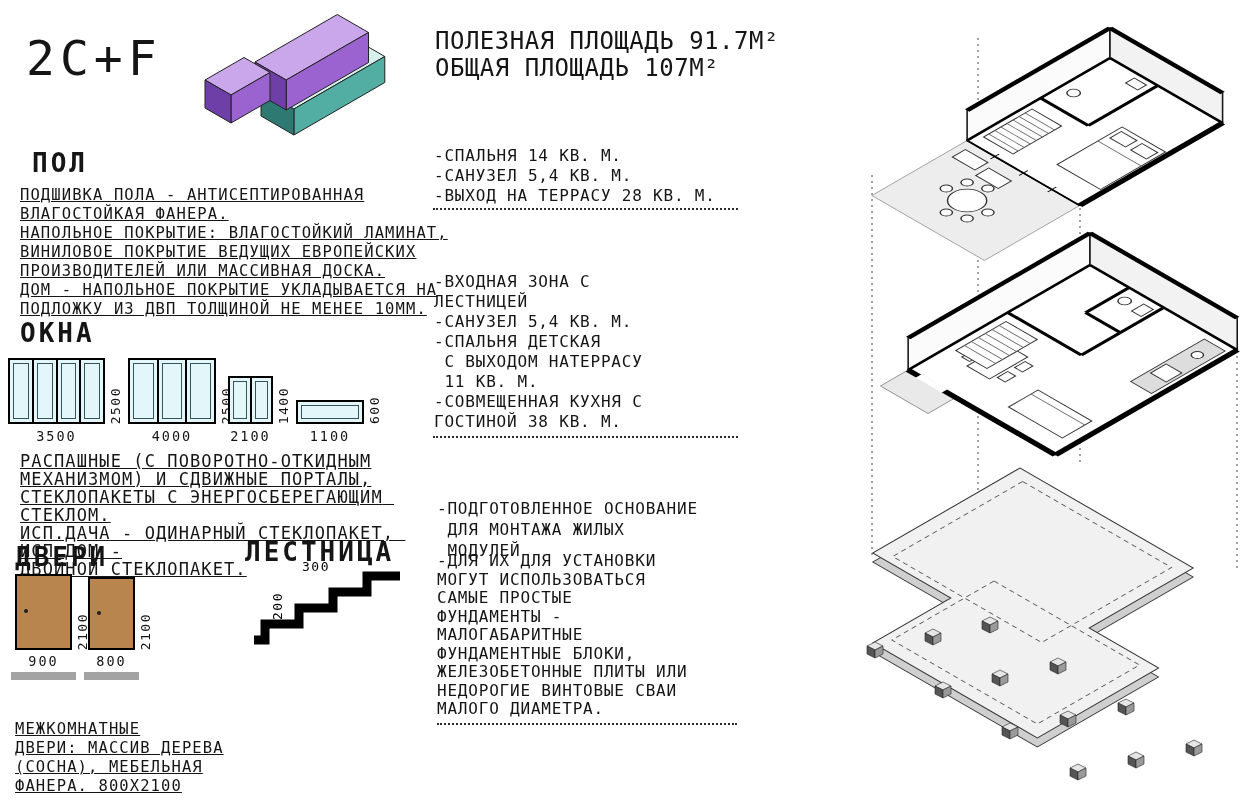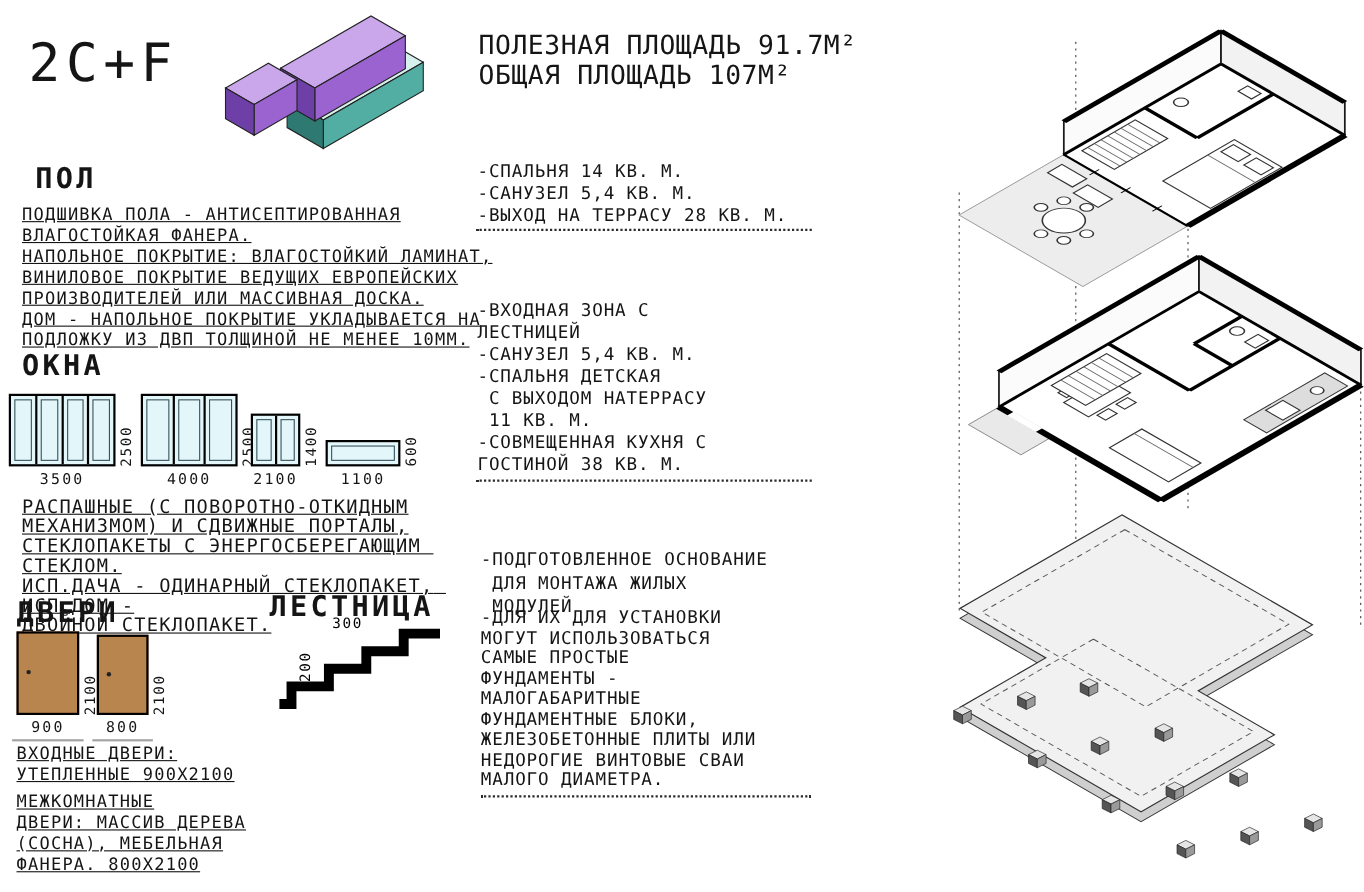--- a/index.html
+++ b/index.html
@@ -43,21 +43,21 @@
   .dim-v{position:absolute;left:100%;margin-left:3px;bottom:0;writing-mode:vertical-rl;
          transform:rotate(180deg);font-size:13px;letter-spacing:1.5px;}
   .dim-w{position:absolute;top:100%;margin-top:4px;left:0;width:100%;text-align:center;
          font-size:13.5px;letter-spacing:2px;}
 
   
   .door-item{position:absolute;}
   .door-box{background:#b9854e;border:2.5px solid #000;box-sizing:border-box;height:100%;position:relative;}
   .door-knob{position:absolute;left:7px;top:46%;width:4px;height:4px;background:#222;border-radius:50%;}
   .door-wlabel{position:absolute;top:100%;margin-top:3px;left:-4px;right:-4px;text-align:center;
-               font-size:13.5px;letter-spacing:2px;border-bottom:2px solid #a3a3a3;padding-bottom:3px;}
+               font-size:13.5px;letter-spacing:2px;border-bottom:8px solid #a3a3a3;padding-bottom:3px;}
 
   svg{display:block;}
   svg text{font-family:"DejaVu Sans Mono","Liberation Mono",monospace;}
   .vdash{stroke:#444;stroke-width:1;stroke-dasharray:2 4;}
   .dash{fill:none;stroke:#555;stroke-width:1;stroke-dasharray:5 4;}
   .faceA{fill:#fbfbfb;stroke:#1a1a1a;stroke-width:1.3;}
   .faceB{fill:#f2f2f2;stroke:#1a1a1a;stroke-width:1.3;}
   .cap{stroke:#000;stroke-width:5;}
   .wall{stroke:#000;stroke-width:6;}
   .base{stroke:#000;stroke-width:3;}
@@ -172,22 +172,20 @@
     <span class="dim-v">2100</span>
     <span class="door-wlabel">800</span>
   </div>
 
   <svg class="abs" style="left:252px;top:560px;" width="152" height="90" viewBox="0 0 152 90">
     <path d="M2,80 L13,80 L13,64 L47,64 L47,48 L81,48 L81,32 L115,32 L115,16 L148,16" fill="none" stroke="#000" stroke-width="9"></path>
     <text x="64" y="11" font-size="13" letter-spacing="1.5" text-anchor="middle">300</text>
     <text x="30" y="46" font-size="13" letter-spacing="1.5" text-anchor="middle" transform="rotate(-90 30 46)">200</text>
   </svg>
 
-  <div class="abs body-text entry-text">ВХОДНЫЕ ДВЕРИ:
-Утепленные 900х2100</div>
   <div class="abs body-text interior-text">МЕЖКОМНАТНЫЕ
 ДВЕРИ: Массив дерева
 (сосна), мебельная
 Фанера. 800х2100</div>
 
   <div class="abs anno anno-1">-спальня 14 кв. м.
 -санузел 5,4 кв. м.
 -выход на террасу 28 кв. м.</div>
   <div class="abs leader leader-1"></div>
 

